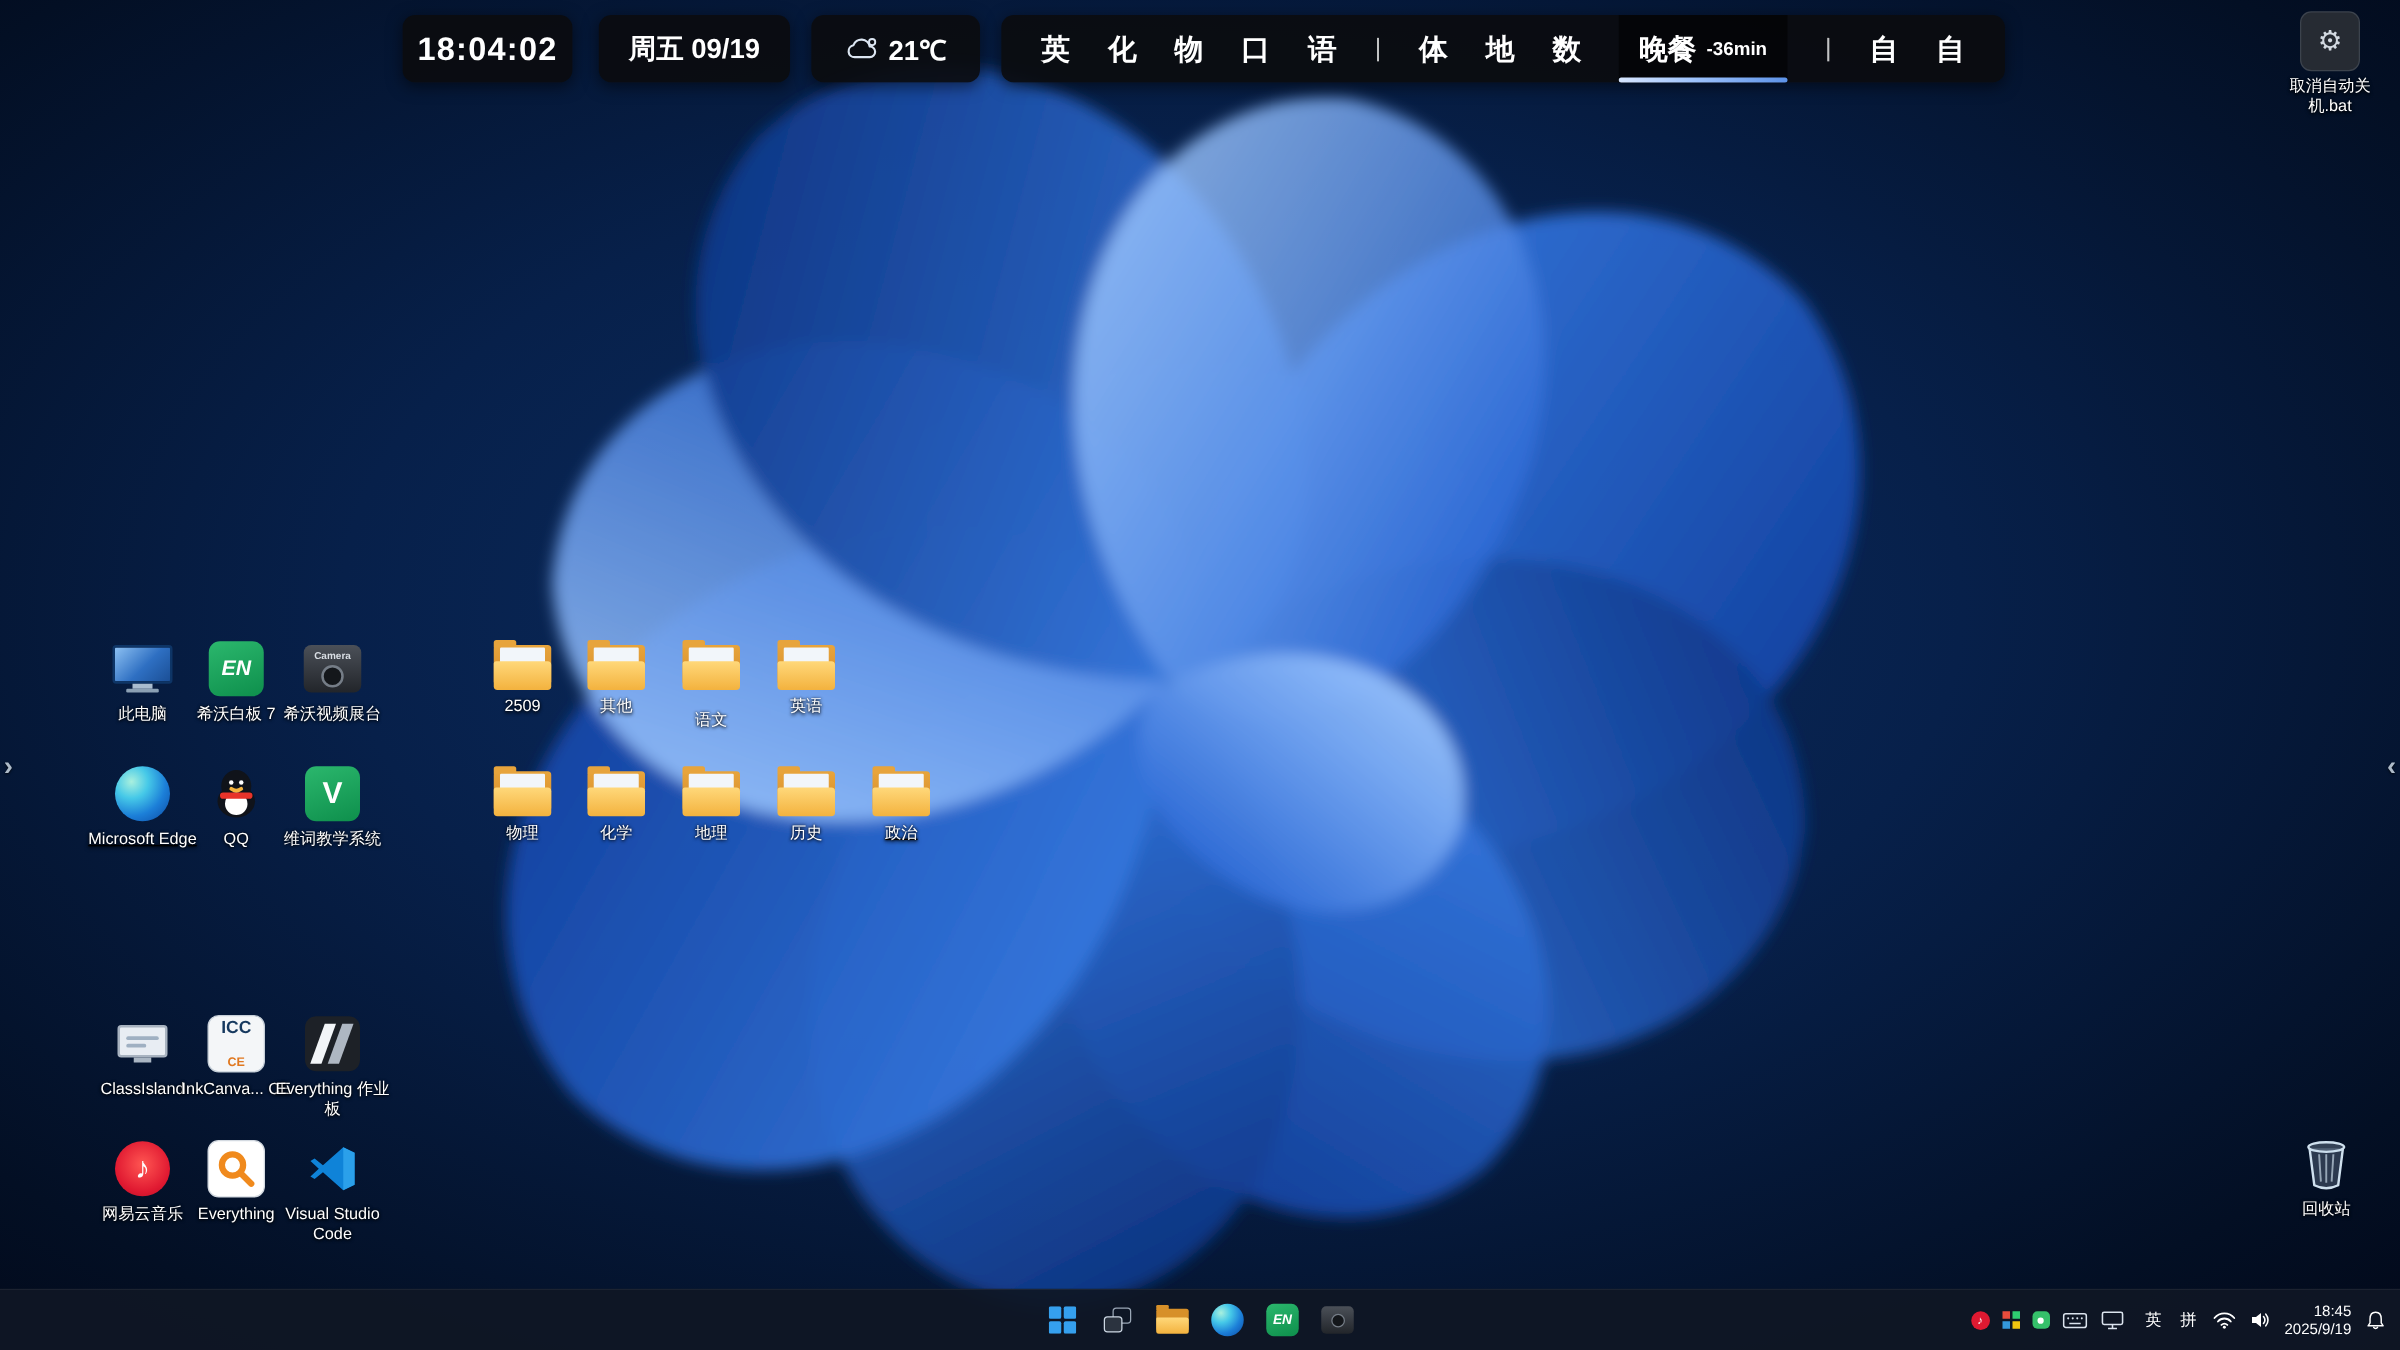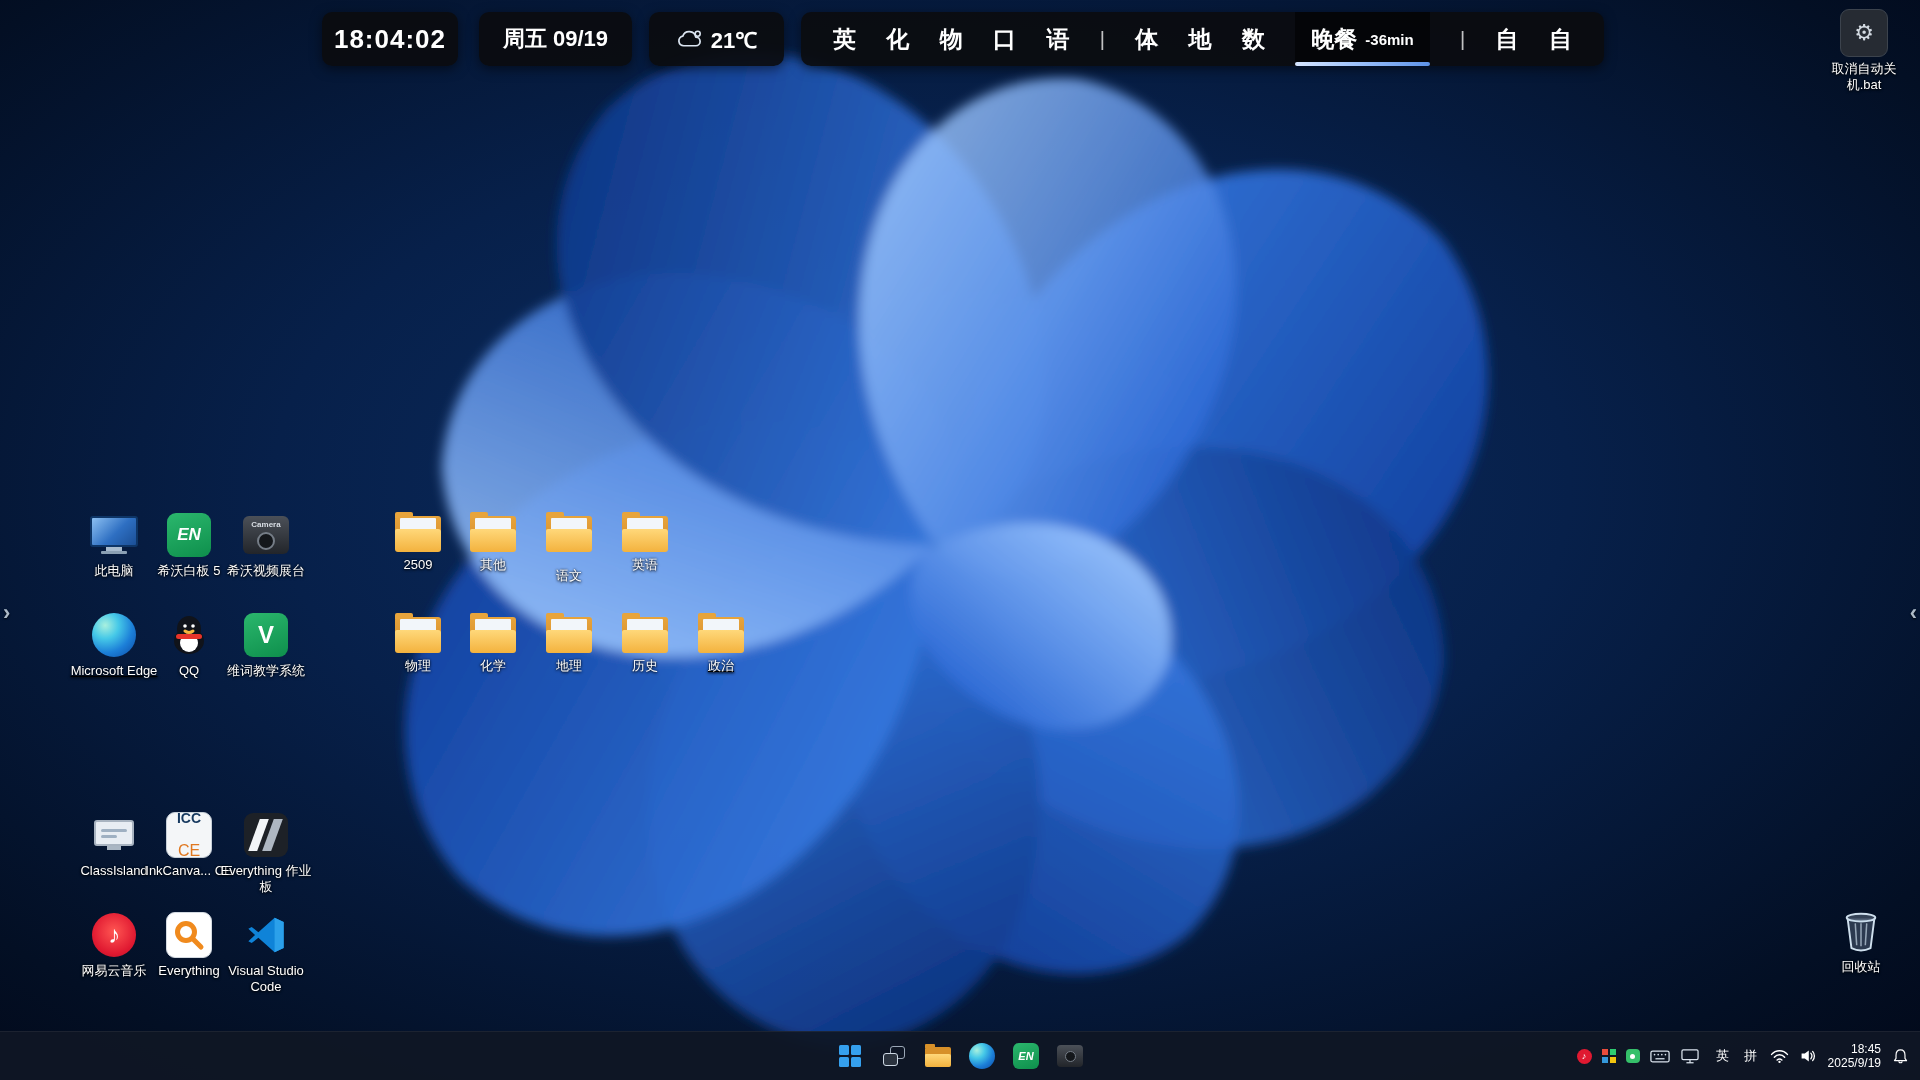--- a/index.html
+++ b/index.html
@@ -46,21 +46,21 @@
   .edge-icon{width:44px;height:44px;border-radius:50%;
              background:radial-gradient(circle at 30% 28%,#a9f0de 0%,#46c9e8 30%,#1c7fd8 62%,#0b47a1 100%);}
   .ci-icon{display:flex;flex-direction:column;align-items:center;}
   .ci-screen{width:40px;height:26px;border-radius:3px;border:2px solid #a8b3c0;background:#e8edf3;
              display:flex;flex-direction:column;gap:3px;justify-content:center;padding:0 5px;box-sizing:border-box;}
   .ci-line{height:3px;border-radius:2px;background:#9fb0c2;}
   .ci-stand{width:14px;height:4px;background:#aab6c3;}
   .icc-tile{width:44px;height:44px;border-radius:9px;background:#f4f6f8;border:1px solid #c6cfd8;
             display:flex;flex-direction:column;align-items:center;justify-content:center;line-height:1;}
   .icc-top{color:#16395f;font-weight:800;font-size:14px;}
-  .icc-bottom{color:#e07820;font-weight:400;font-size:16px;margin-top:18px;}
+  .icc-bottom{color:#e07820;font-weight:700;font-size:10px;margin-top:18px;}
   .cw-tile{width:44px;height:44px;border-radius:9px;background:#1d2127;position:relative;overflow:hidden;}
   .cw-tile::before{content:'';position:absolute;left:10px;top:6px;width:9px;height:32px;background:#f2f5f8;transform:skewX(-20deg);}
   .cw-tile::after{content:'';position:absolute;left:24px;top:6px;width:9px;height:32px;background:#aeb7c2;transform:skewX(-20deg);}
   .ncm-icon{width:44px;height:44px;border-radius:50%;display:flex;align-items:center;justify-content:center;
             background:radial-gradient(circle at 50% 42%,#ff5652 0%,#e01931 65%,#b50e23 100%);
             color:#fff;font-size:24px;font-weight:700;}
   .evt-tile{width:44px;height:44px;border-radius:9px;background:#fff;border:1px solid #d4dae1;
             display:flex;align-items:center;justify-content:center;}
 
   
@@ -215,21 +215,21 @@
       </div>
     <div class="dlbl">此电脑</div>
   </div>
 
   <div class="dcell" style="left:143px;top:512px;">
     <div class="art">
         <div class="tile-green">
       <span class="en-txt">EN</span>
     </div>
       </div>
-    <div class="dlbl">希沃白板 5</div>
+    <div class="dlbl">希沃白板 7</div>
   </div>
 
   <div class="dcell" style="left:220px;top:512px;">
     <div class="art">
         <div class="camera-tile">
       <span class="cam-label">Camera</span>
       <div class="cam-lens"></div>
     </div>
       </div>
     <div class="dlbl">希沃视频展台</div>

